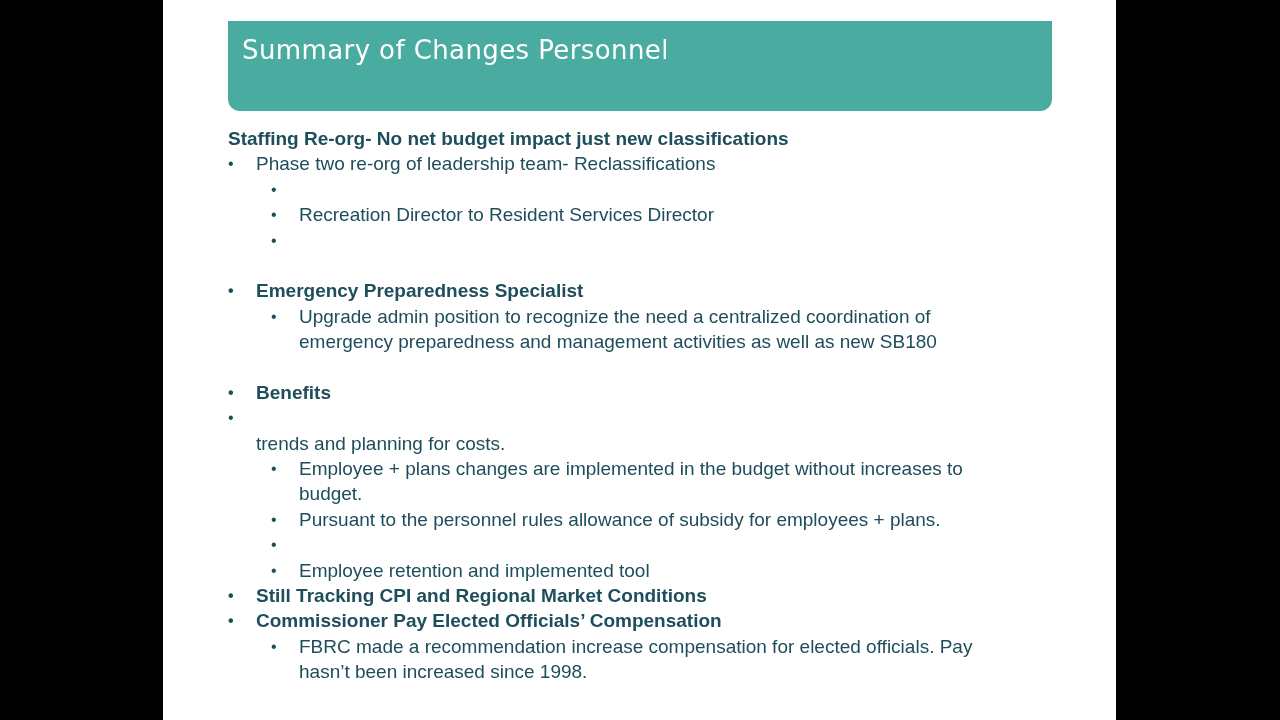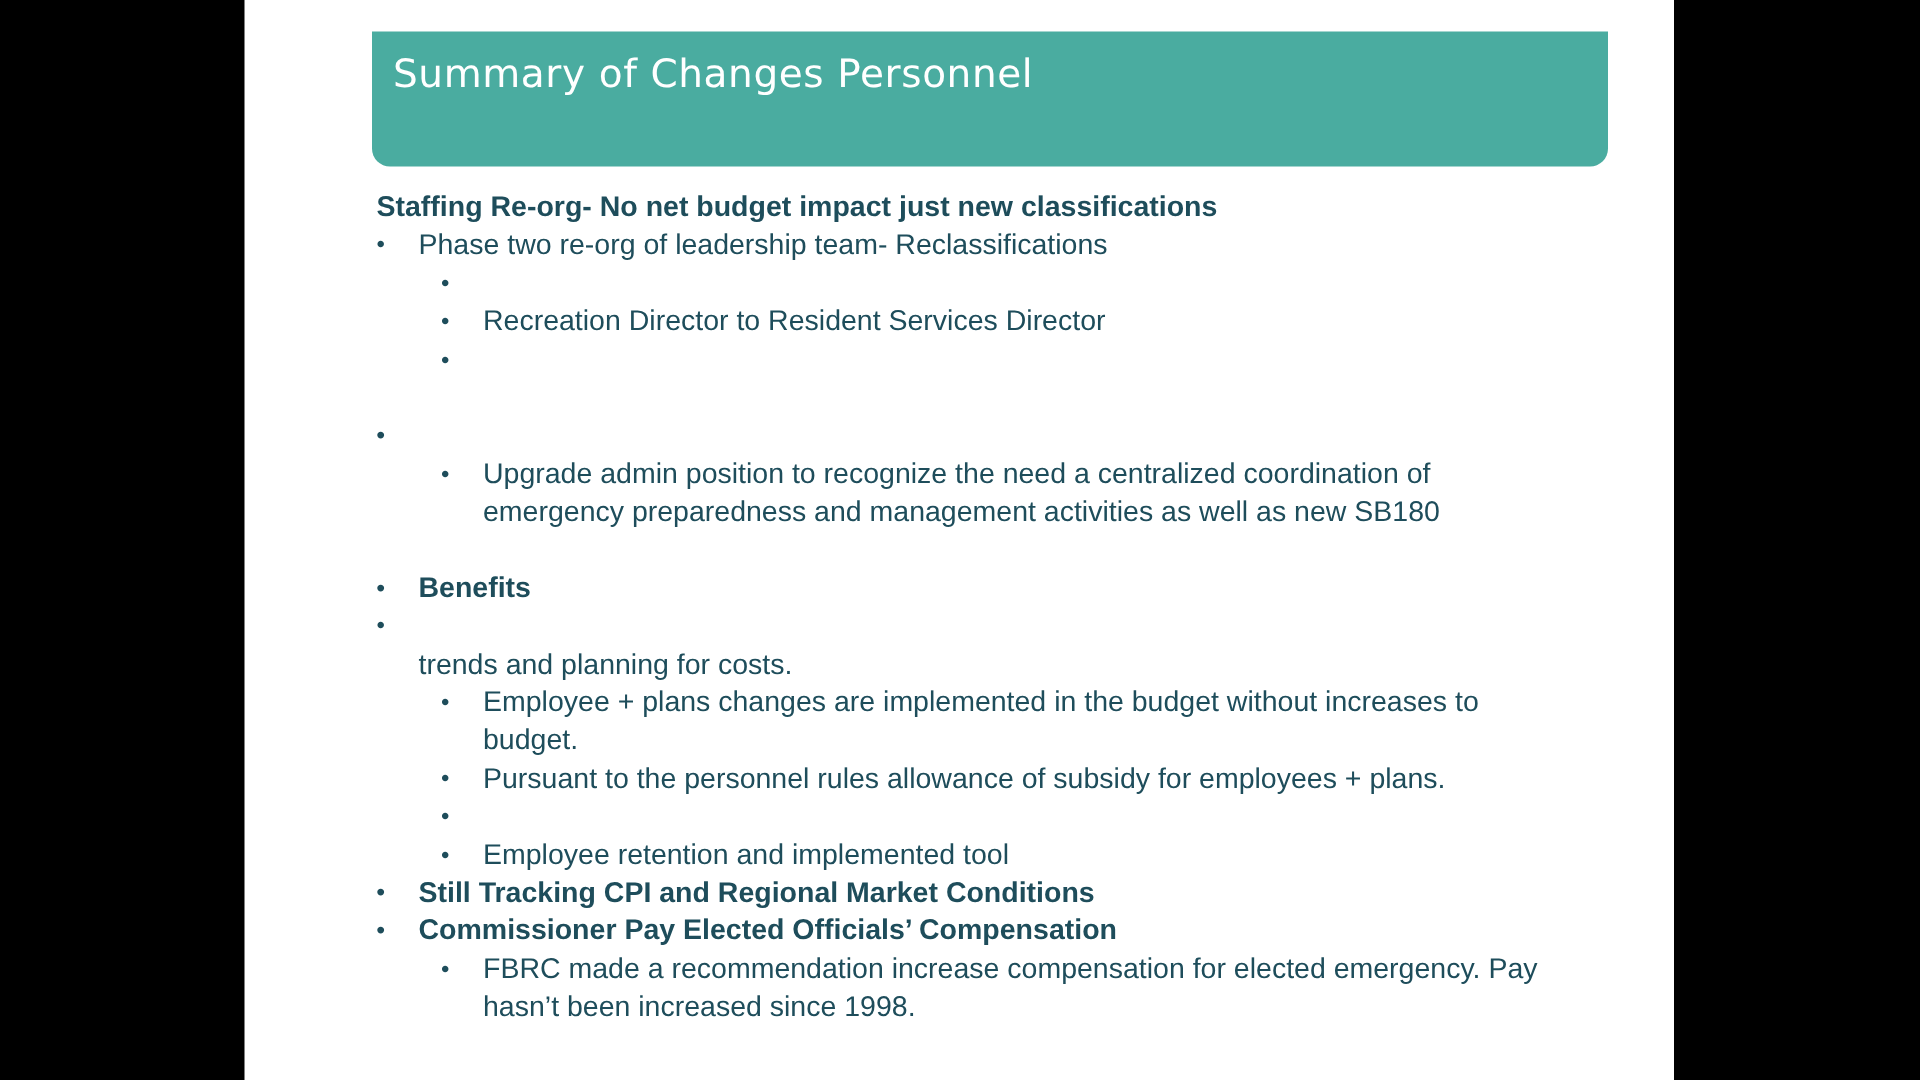--- a/index.html
+++ b/index.html
@@ -1,20 +1,20 @@
 <!DOCTYPE html>
 <html><head>
 <meta charset="utf-8">
 <style>
   html, body { margin:0; padding:0; }
   body { width:1280px; height:720px; background:#000; position:relative; overflow:hidden; font-family:"Liberation Sans", sans-serif; }
   .slide { position:absolute; left:163px; top:0; width:953px; height:720px; background:#fff; }
-  .title-bar { position:absolute; left:65px; top:21px; width:824px; height:90px; background:#4aaca0; border-radius:0 0 12px 12px;margin-left:20px; }
+  .title-bar { position:absolute; left:65px; top:21px; width:824px; height:90px; background:#4aaca0; border-radius:0 0 12px 12px; }
   .title-text { position:absolute; left:14px; top:14px; color:#fff; font-family:"DejaVu Sans", sans-serif; font-size:26px; letter-spacing:0.4px; }
-  .content { position:absolute; left:65px; top:126px; width:840px; color:#1e4d5b; font-size:19px;margin-left:23px; }
+  .content { position:absolute; left:65px; top:126px; width:840px; color:#1e4d5b; font-size:19px; }
   .line { position:relative; height:25.4px; line-height:25.4px; white-space:nowrap; }
   .bold { font-weight:bold; }
   .l0 { padding-left:0; }
   .l1 { padding-left:28px; }
   .l2 { padding-left:71px; }
   .bullet { position:absolute; font-size:16px; }
   .l1 .bullet { left:0; }
   .l2 .bullet { left:43px; }
   .gap { height:25.4px; }
 </style>
@@ -29,32 +29,32 @@
   <div class="content">
     <div class="line l0 bold">Staffing Re-org- No net budget impact just new classifications</div>
 
     <div class="line l1"><span class="bullet">•</span><span>Phase two re-org of leadership team- Reclassifications</span></div>
     <div class="line l2"><span class="bullet">•</span></div>
     <div class="line l2"><span class="bullet">•</span><span>Recreation Director to Resident Services Director</span></div>
     <div class="line l2"><span class="bullet">•</span></div>
 
     <div class="gap"></div>
 
-    <div class="line l1 bold"><span class="bullet">•</span></div>
+    <div class="line l1 bold"><span class="bullet">•</span><span>Emergency Preparedness Specialist</span></div>
     <div class="line l2"><span class="bullet">•</span><span>Upgrade admin position to recognize the need a centralized coordination of</span></div>
     <div class="line l2"><span>emergency preparedness and management activities as well as new SB180</span></div>
 
     <div class="gap"></div>
 
     <div class="line l1 bold"><span class="bullet">•</span><span>Benefits</span></div>
     <div class="line l1"><span class="bullet">•</span></div>
     <div class="line l1"><span>trends and planning for costs.</span></div>
     <div class="line l2"><span class="bullet">•</span><span>Employee + plans changes are implemented in the budget without increases to</span></div>
     <div class="line l2"><span>budget.</span></div>
     <div class="line l2"><span class="bullet">•</span><span>Pursuant to the personnel rules allowance of subsidy for employees + plans.</span></div>
     <div class="line l2"><span class="bullet">•</span></div>
     <div class="line l2"><span class="bullet">•</span><span>Employee retention and implemented tool</span></div>
     <div class="line l1 bold"><span class="bullet">•</span><span>Still Tracking CPI and Regional Market Conditions</span></div>
     <div class="line l1 bold"><span class="bullet">•</span><span>Commissioner Pay Elected Officials’ Compensation</span></div>
-    <div class="line l2"><span class="bullet">•</span><span>FBRC made a recommendation increase compensation for elected emergency. Pay</span></div>
+    <div class="line l2"><span class="bullet">•</span><span>FBRC made a recommendation increase compensation for elected officials. Pay</span></div>
     <div class="line l2"><span>hasn’t been increased since 1998.</span></div>
   </div>
 </div>
 
 </body></html>

